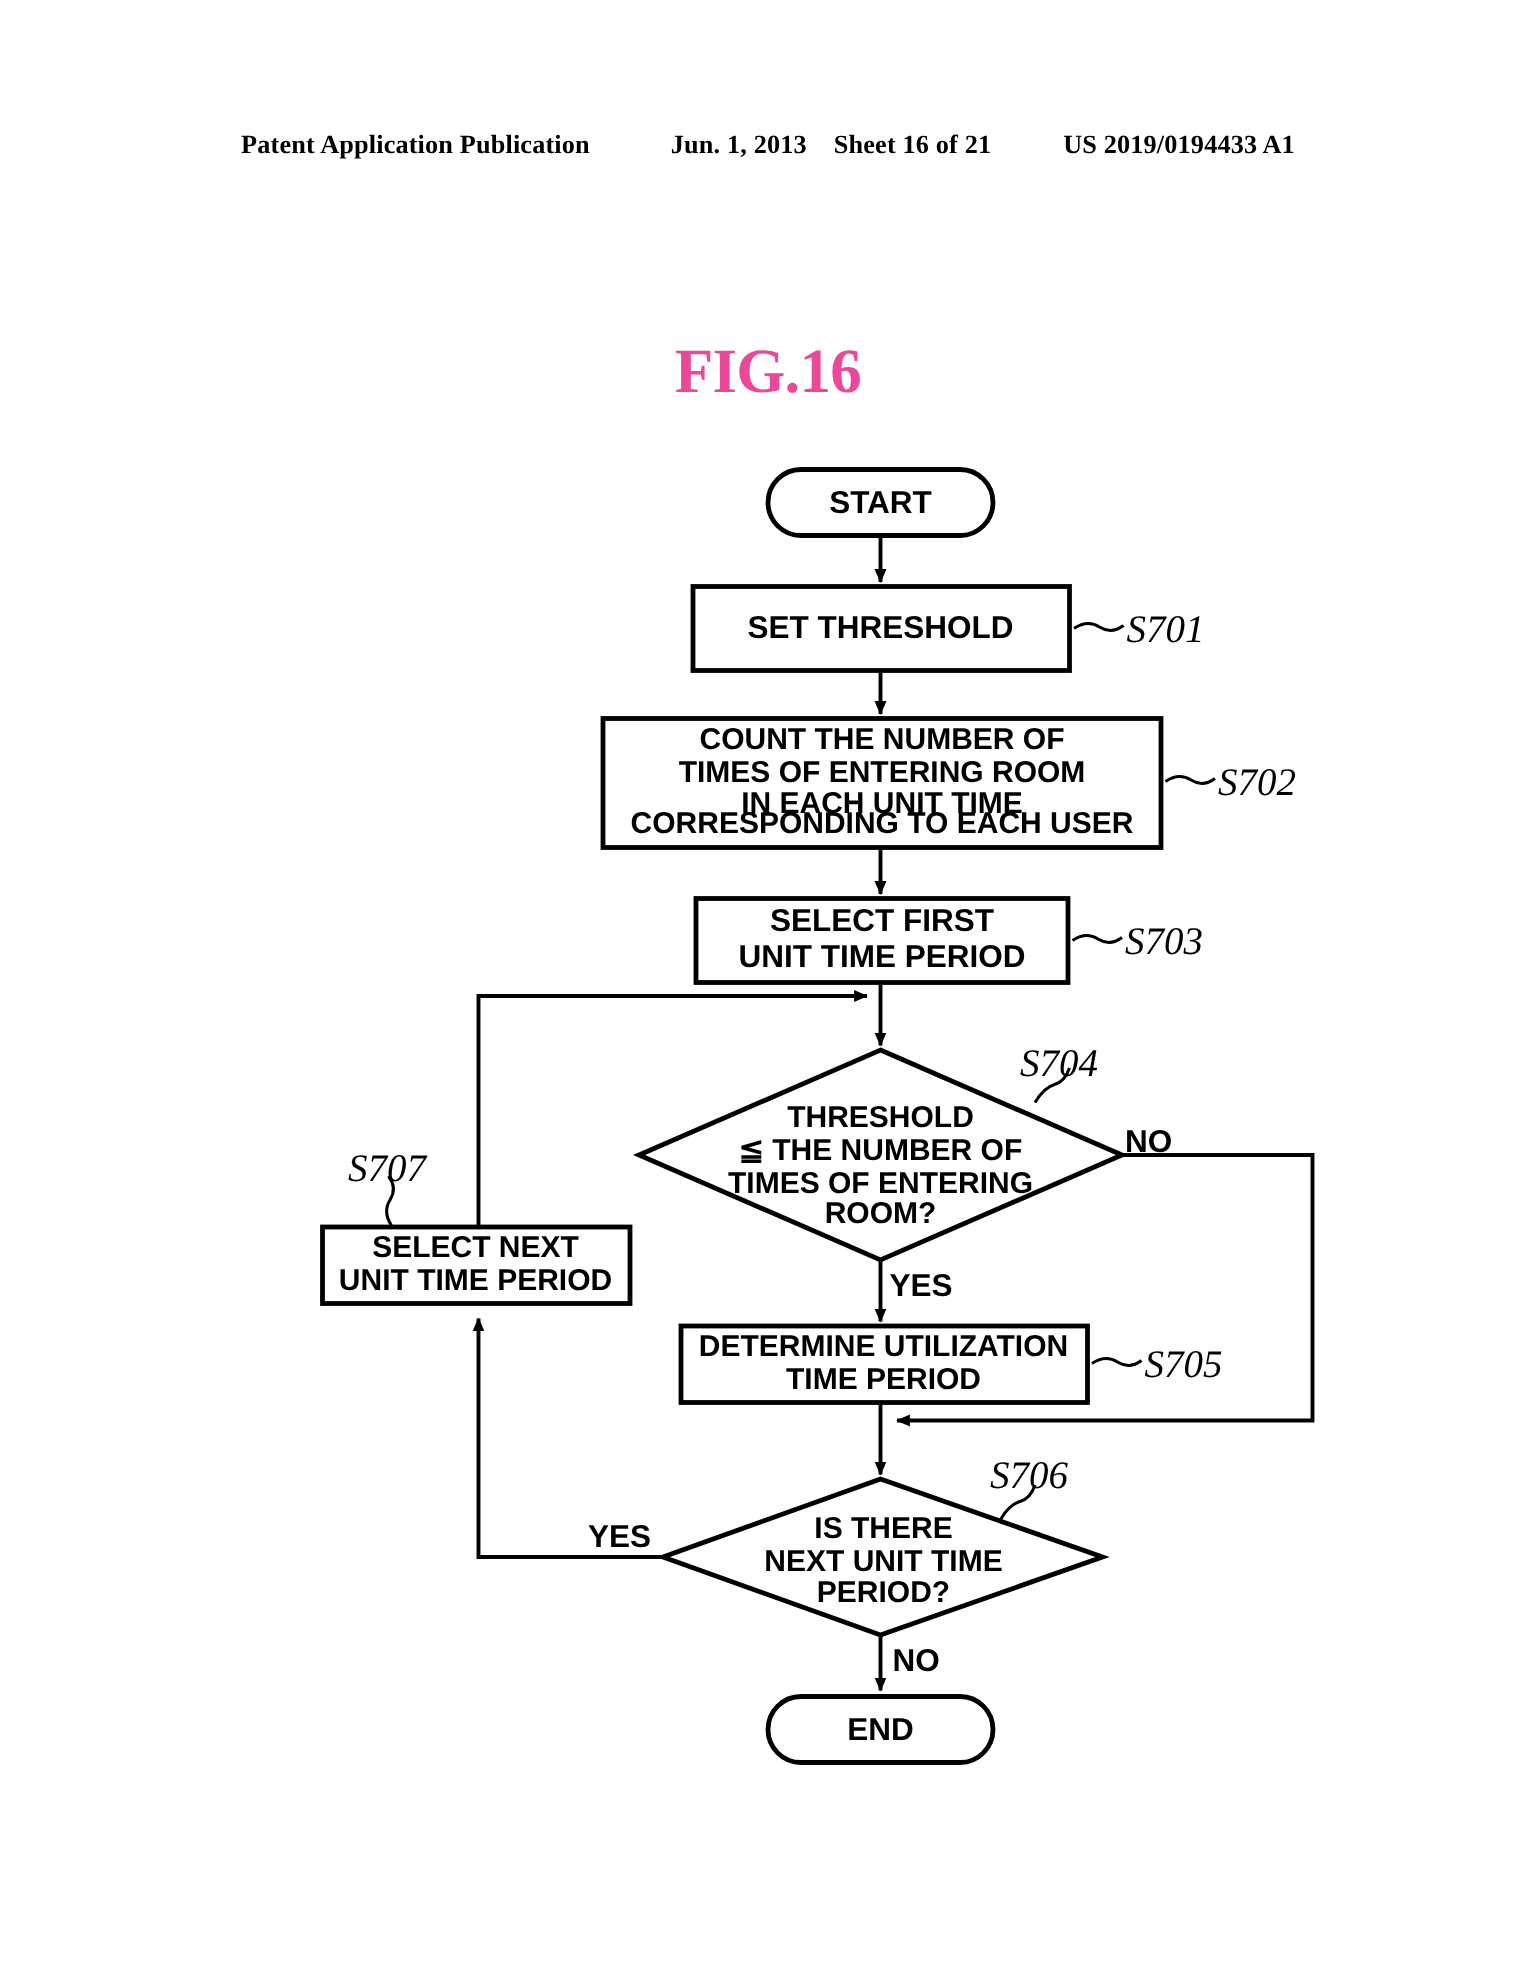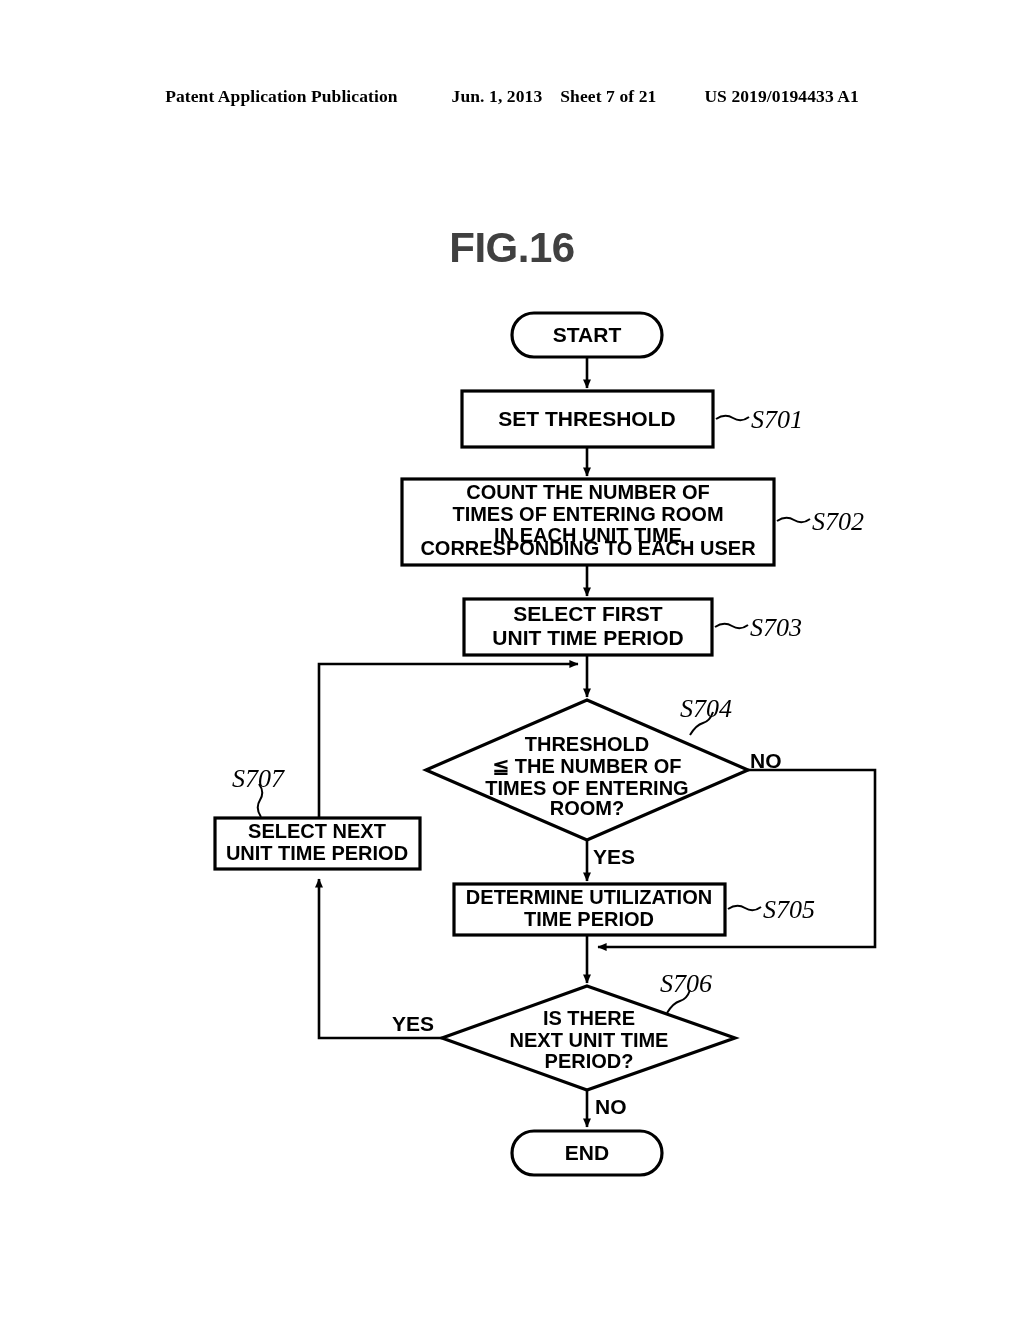--- a/index.html
+++ b/index.html
@@ -37,25 +37,25 @@
   .page-header .hdr-sheet    { margin-right: 48px; }
   .page-header .hdr-patno    { margin-right: 0; }
 
   
   .fig-title {
     position: absolute;
     left: 0;
     top: 224px;
     width: 1024px;
     text-align: center;
-    font-family: Liberation Sans, sans-serif;
+    font-family: Liberation Serif, serif;
     font-weight: bold;
     font-size: 42px;
     letter-spacing: -0.5px;
-    color: #404040;
+    color: #ec4899;
   }
 
   
   .flow-canvas {
     position: absolute;
     left: 0;
     top: 0;
     width: 1024px;
     height: 1028px;
     margin-left: 40px;
@@ -103,21 +103,21 @@
     stroke-width: 2;
     fill: none;
   }
 </style>
 </head>
 <body>
 
 <div class="page-header">
   <span class="hdr-pub">Patent Application Publication</span>
   <span class="hdr-date">Jun. 1, 2013</span>
-  <span class="hdr-sheet">Sheet 7 of 21</span>
+  <span class="hdr-sheet">Sheet 16 of 21</span>
   <span class="hdr-patno">US 2019/0194433 A1</span>
 </div>
 
 <div class="fig-title">FIG.16</div>
 
 <div class="flow-canvas">
 <svg width="1024" height="1320" viewBox="0 0 1024 1320" xmlns="http://www.w3.org/2000/svg">
 
   <defs>
     <marker id="arrow" markerWidth="11" markerHeight="11" refX="8.6" refY="4.2" orient="auto" markerUnits="userSpaceOnUse">

